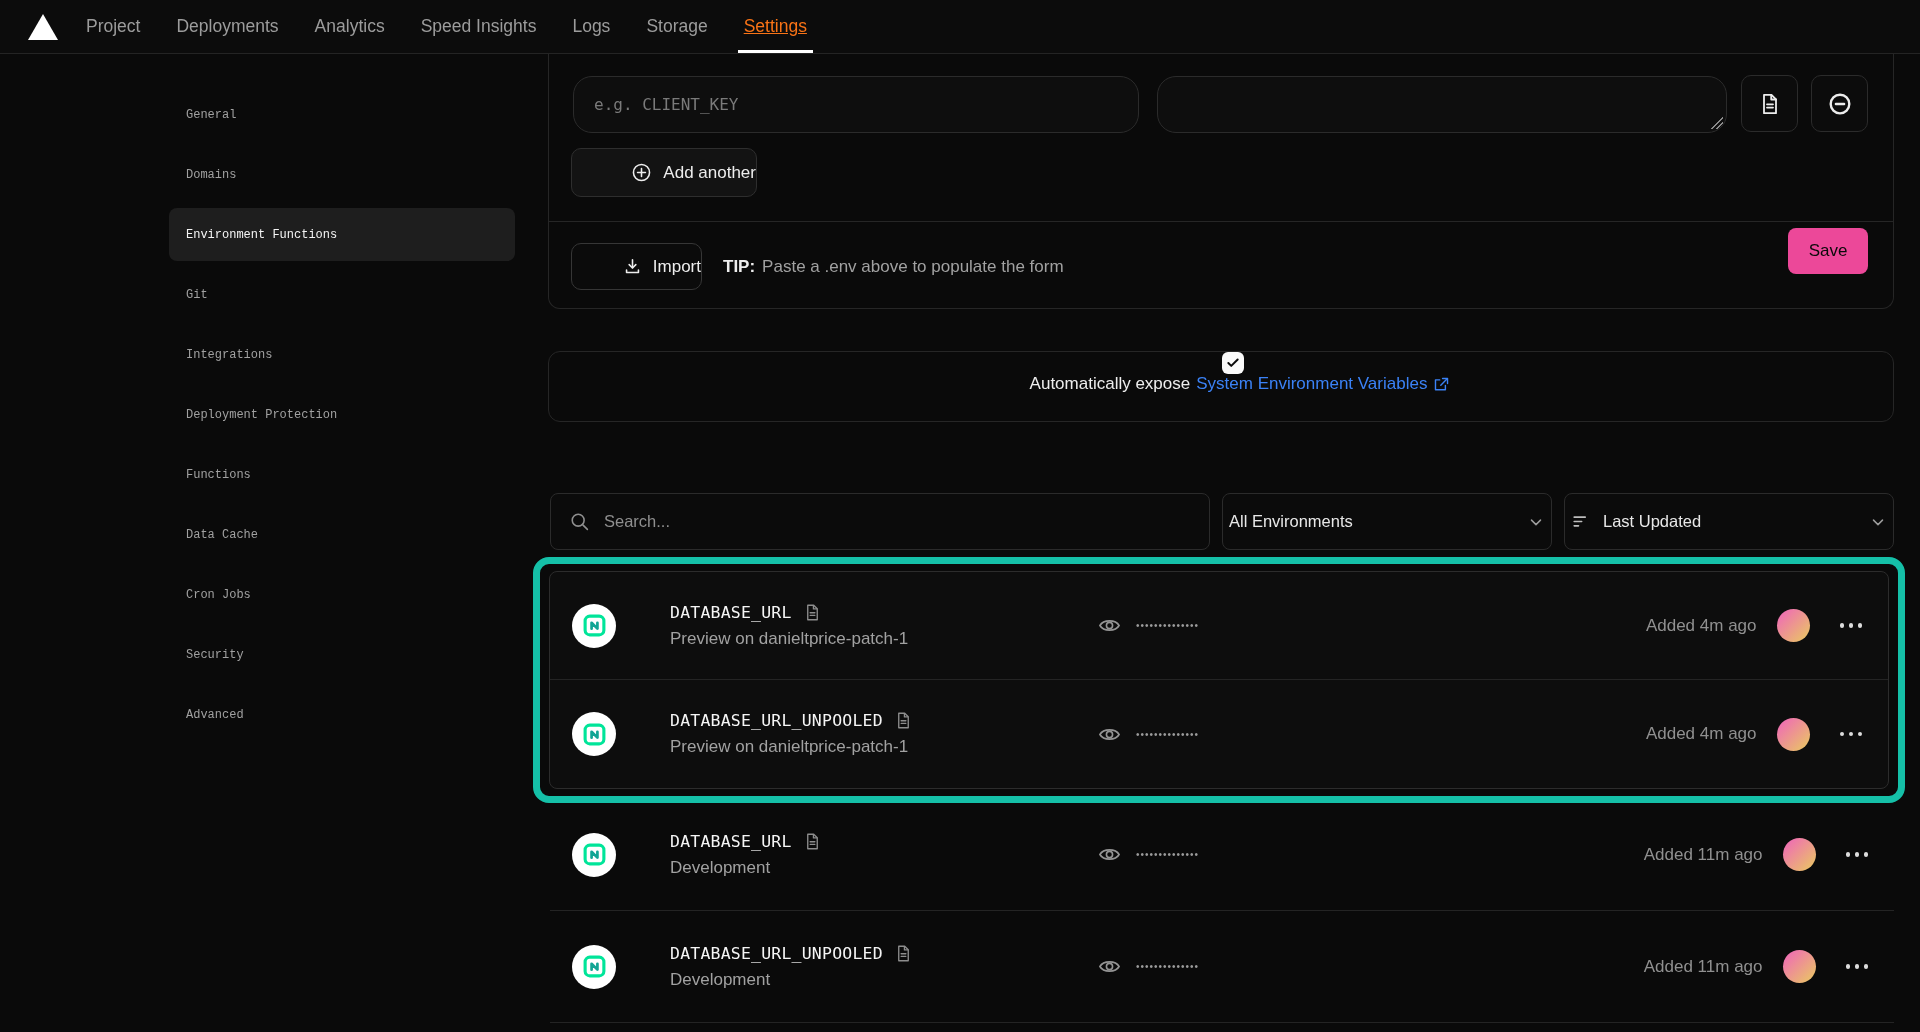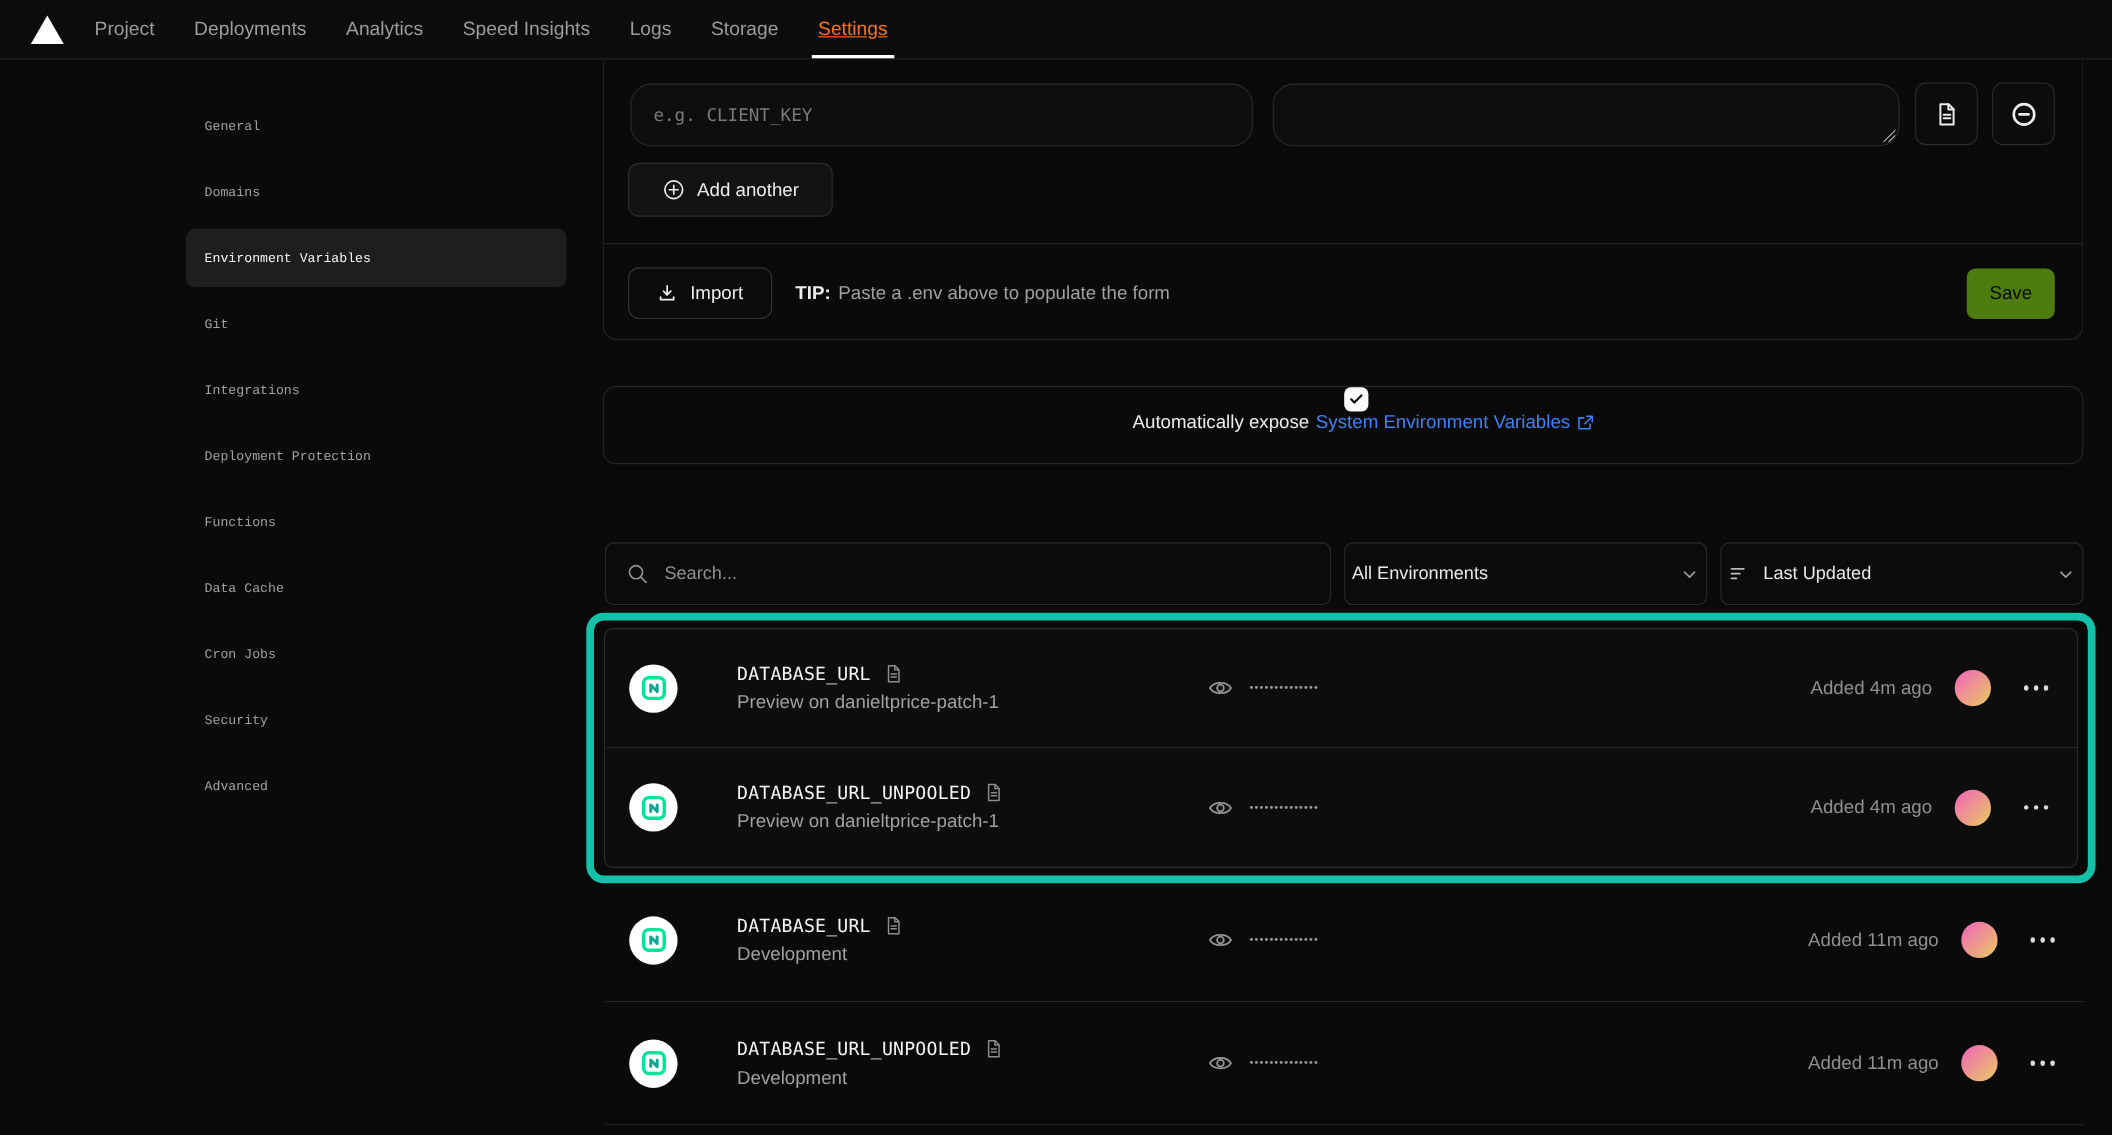--- a/index.html
+++ b/index.html
@@ -46,32 +46,32 @@
   .resize-handle { position:absolute; right:4px; bottom:4px; width:12px; height:12px;
     background:
       linear-gradient(135deg, transparent 50%, #8a8a8a 50%, #8a8a8a 58%, transparent 58%,
       transparent 70%, #8a8a8a 70%, #8a8a8a 78%, transparent 78%);
   }
   .icon-btn { position:absolute; top:21px; width:57px; height:57px; border-radius:10px;
     background:#0c0c0c; border:1px solid #2b2b2b; display:flex; align-items:center;
     justify-content:center; color:#ededed; cursor:pointer; }
   .icon-btn.doc { right:95px; }
   .icon-btn.minus { right:25px; }
-  .btn { display:inline-flex; align-items:center; justify-content:center; gap:11px;
+  .btn { display:inline-flex; align-items:center; justify-content:flex-end; gap:11px;
     border-radius:10px; cursor:pointer; font-size:17px; color:#ededed;
     background:#131313; border:1px solid #2e2e2e; }
   .add-another { position:absolute; left:22px; top:94px; width:186px; height:49px; }
   .form-divider { position:absolute; left:0; right:0; top:167px; height:1px; background:#262626; }
   .import-btn { position:absolute; left:22px; top:189px; width:131px; height:47px;
     background:#0b0b0b; border:1px solid #363636; }
   .tip { position:absolute; left:174px; top:189px; height:47px; display:flex;
     align-items:center; gap:7px; font-size:17px; color:#a1a1a1; }
   .tip b { color:#ededed; font-weight:700; }
-  .save-btn { position:absolute; right:25px; top:190px; width:80px; height:46px;
-    border-radius:8px; background:#4d7c0f; color:#0a0a0a; border:none;
+  .save-btn { position:absolute; right:25px; top:174px; width:80px; height:46px;
+    border-radius:8px; background:#ec4899; color:#0a0a0a; border:none;
     font-size:17px; font-weight:500; display:flex; align-items:center;
     justify-content:center; cursor:pointer; }
 
   
   .expose-card { top:297px; height:71px; display:flex; align-items:center; padding-left:23px;flex-direction:column; }
   .checkbox { width:22px; height:22px; border-radius:6px; background:#fafafa;
     display:flex; align-items:center; justify-content:center; cursor:pointer; flex:0 0 22px; }
   .expose-text { margin-left:15px; font-size:17px; color:#ededed; display:flex;
     align-items:center; gap:6px; }
   .expose-link { color:#3b82f6; display:inline-flex; align-items:center; gap:6px;
@@ -143,21 +143,21 @@
   <div class="nav-item">Logs</div>
   <div class="nav-item">Storage</div>
   <div class="nav-item active">Settings</div>
 </header>
 
 <div class="layout">
 
   <aside class="sidebar">
     <div class="side-item">General</div>
     <div class="side-item">Domains</div>
-    <div class="side-item active">Environment Variables</div>
+    <div class="side-item active">Environment Functions</div>
     <div class="side-item">Git</div>
     <div class="side-item">Integrations</div>
     <div class="side-item">Deployment Protection</div>
     <div class="side-item">Functions</div>
     <div class="side-item">Data Cache</div>
     <div class="side-item">Cron Jobs</div>
     <div class="side-item">Security</div>
     <div class="side-item">Advanced</div>
   </aside>
 

